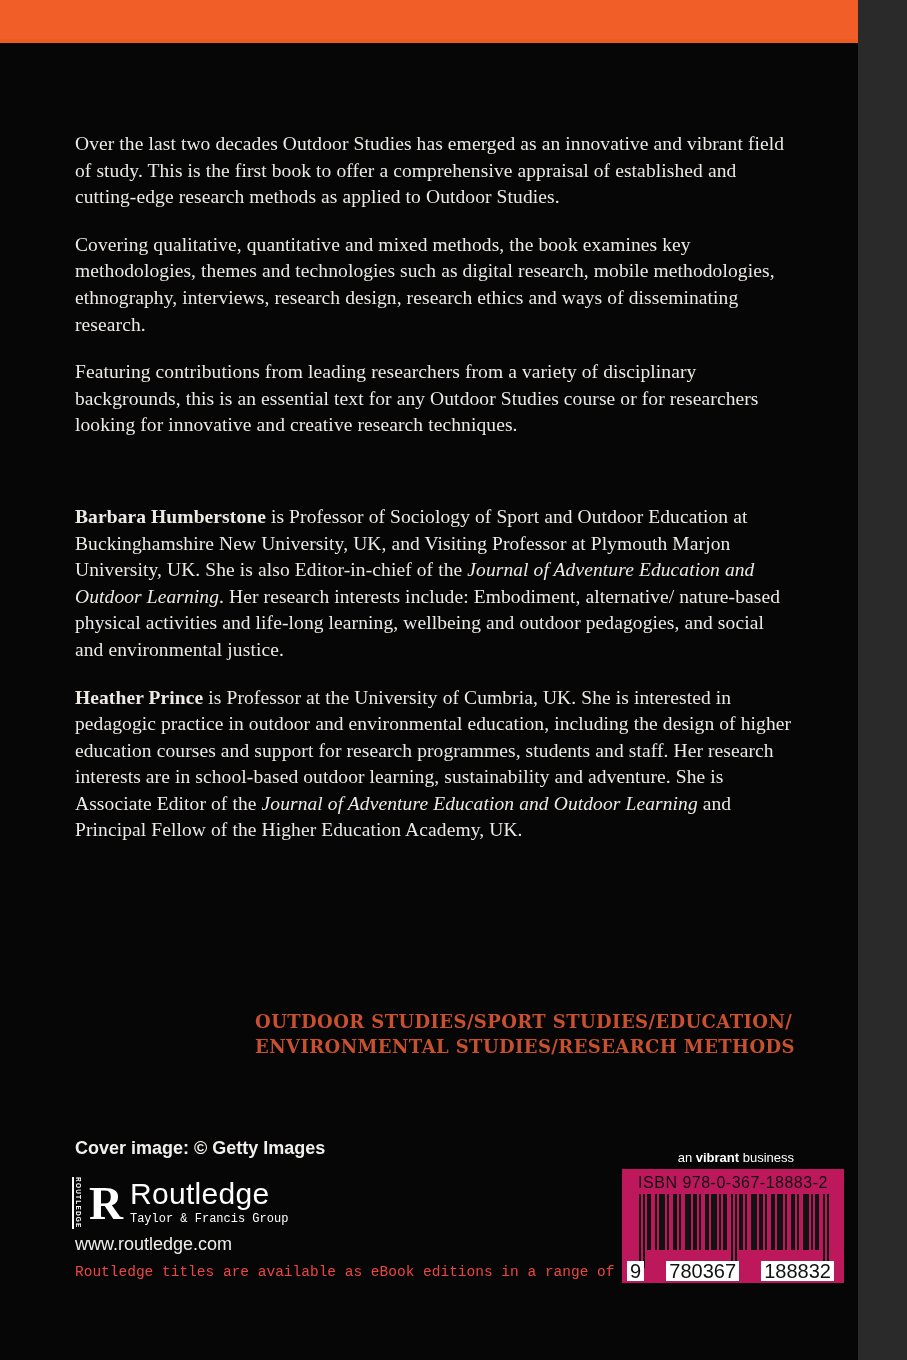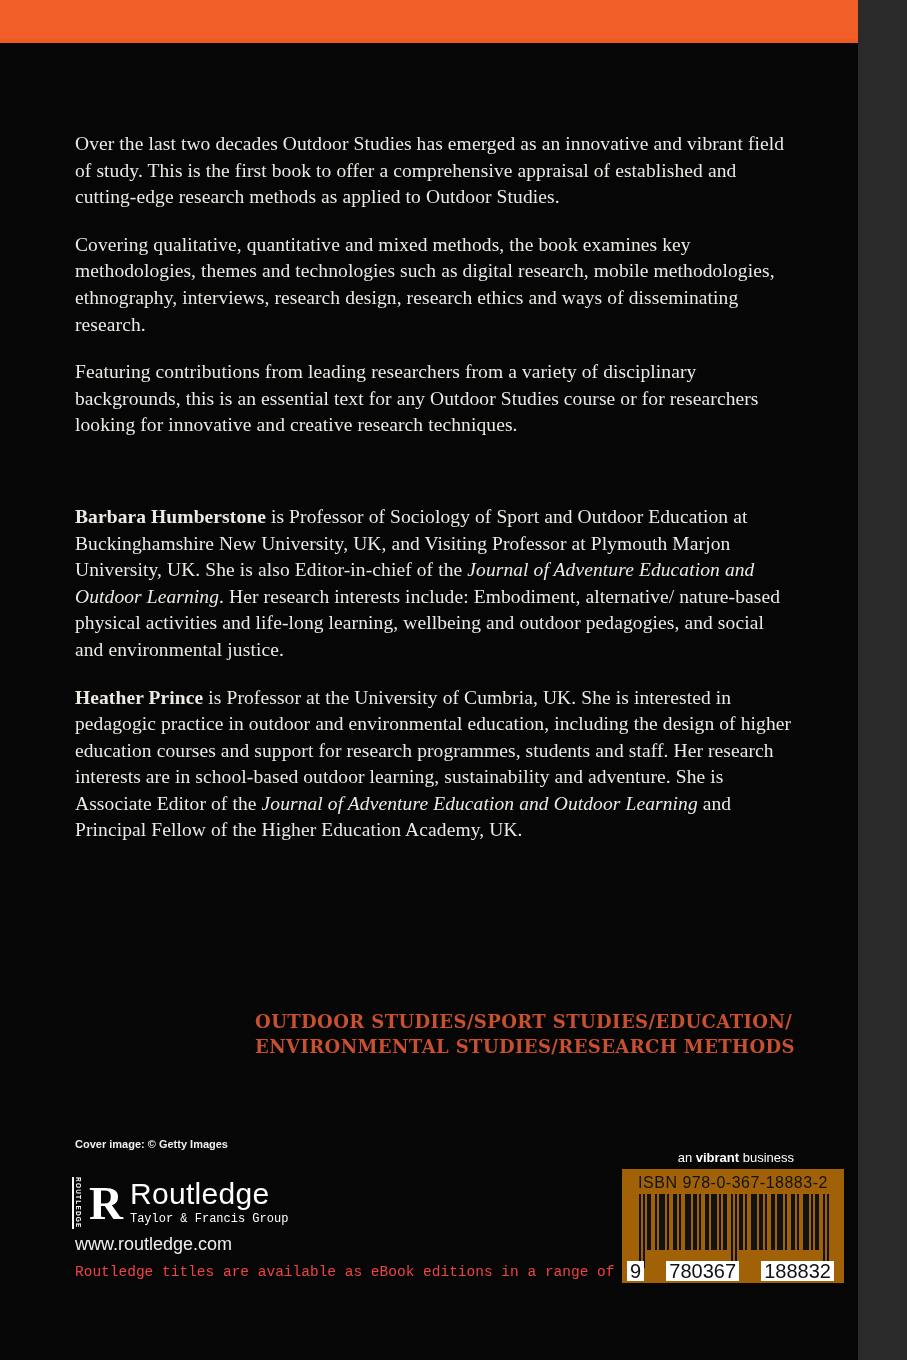--- a/index.html
+++ b/index.html
@@ -33,21 +33,21 @@
     font-family:"DejaVu Serif", serif;
     font-weight:bold;
     font-size:18px;line-height:24.5px;
     letter-spacing:0.4px;
     color:#C8502F;
   }
   .credit{
     position:absolute;left:75px;top:1138px;
     color:#F2F0ED;
     font-family:"Liberation Sans", sans-serif;
-    font-weight:bold;font-size:11px;text-align:center;
+    font-weight:bold;font-size:18px;text-align:center;
   }
   .informa{
     position:absolute;right:64px;top:1150px;
     color:#FFFFFF;
     font-family:"Liberation Sans", sans-serif;
     font-size:13px;
   }
   .informa .bold{font-weight:bold;}
   .logo{
     position:absolute;left:72px;top:1177px;
@@ -83,21 +83,21 @@
   }
   .ebook-note{
     position:absolute;left:75px;top:1264px;
     color:#ef4444;
     font-family:Liberation Mono, monospace;
     font-size:14.5px;
   }
   .barcode-box{
     position:absolute;left:622px;top:1169px;
     width:222px;height:114px;
-    background:#a16207;
+    background:#be185d;
     box-sizing:border-box;
   }
   .bc-isbn{
     text-align:center;
     padding-top:5px;
     font-family:"Liberation Sans", sans-serif;
     font-size:16px;line-height:18px;letter-spacing:0.5px;
     color:#121212;
   }
   .bc-bars{display:block;margin:2px auto 0 auto;}

